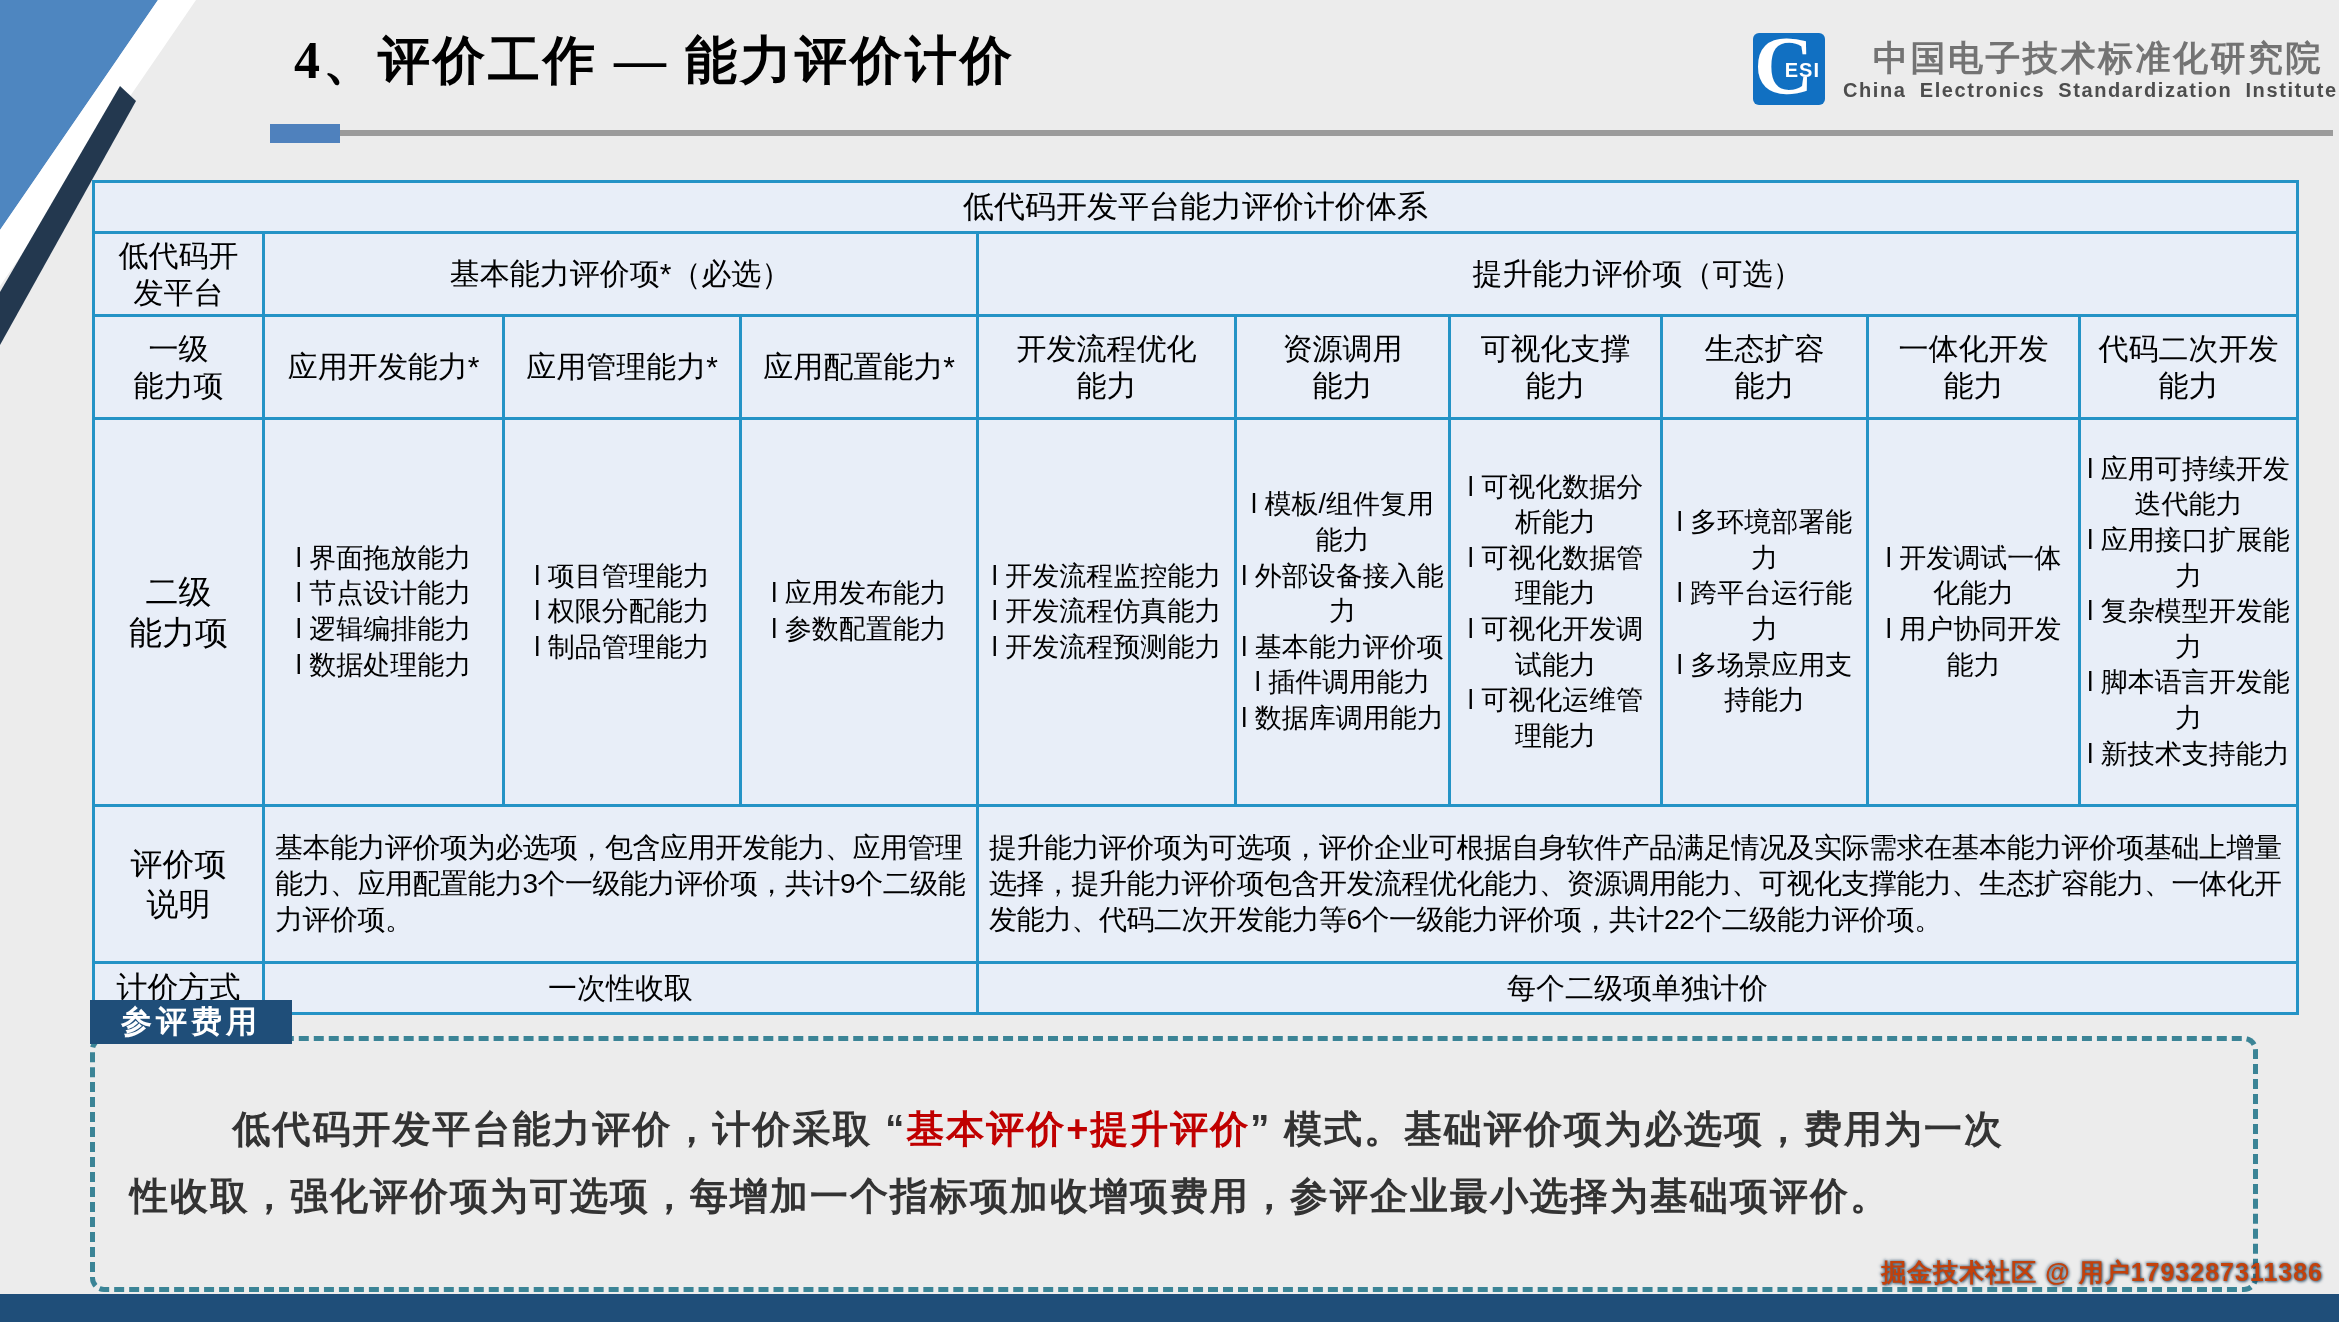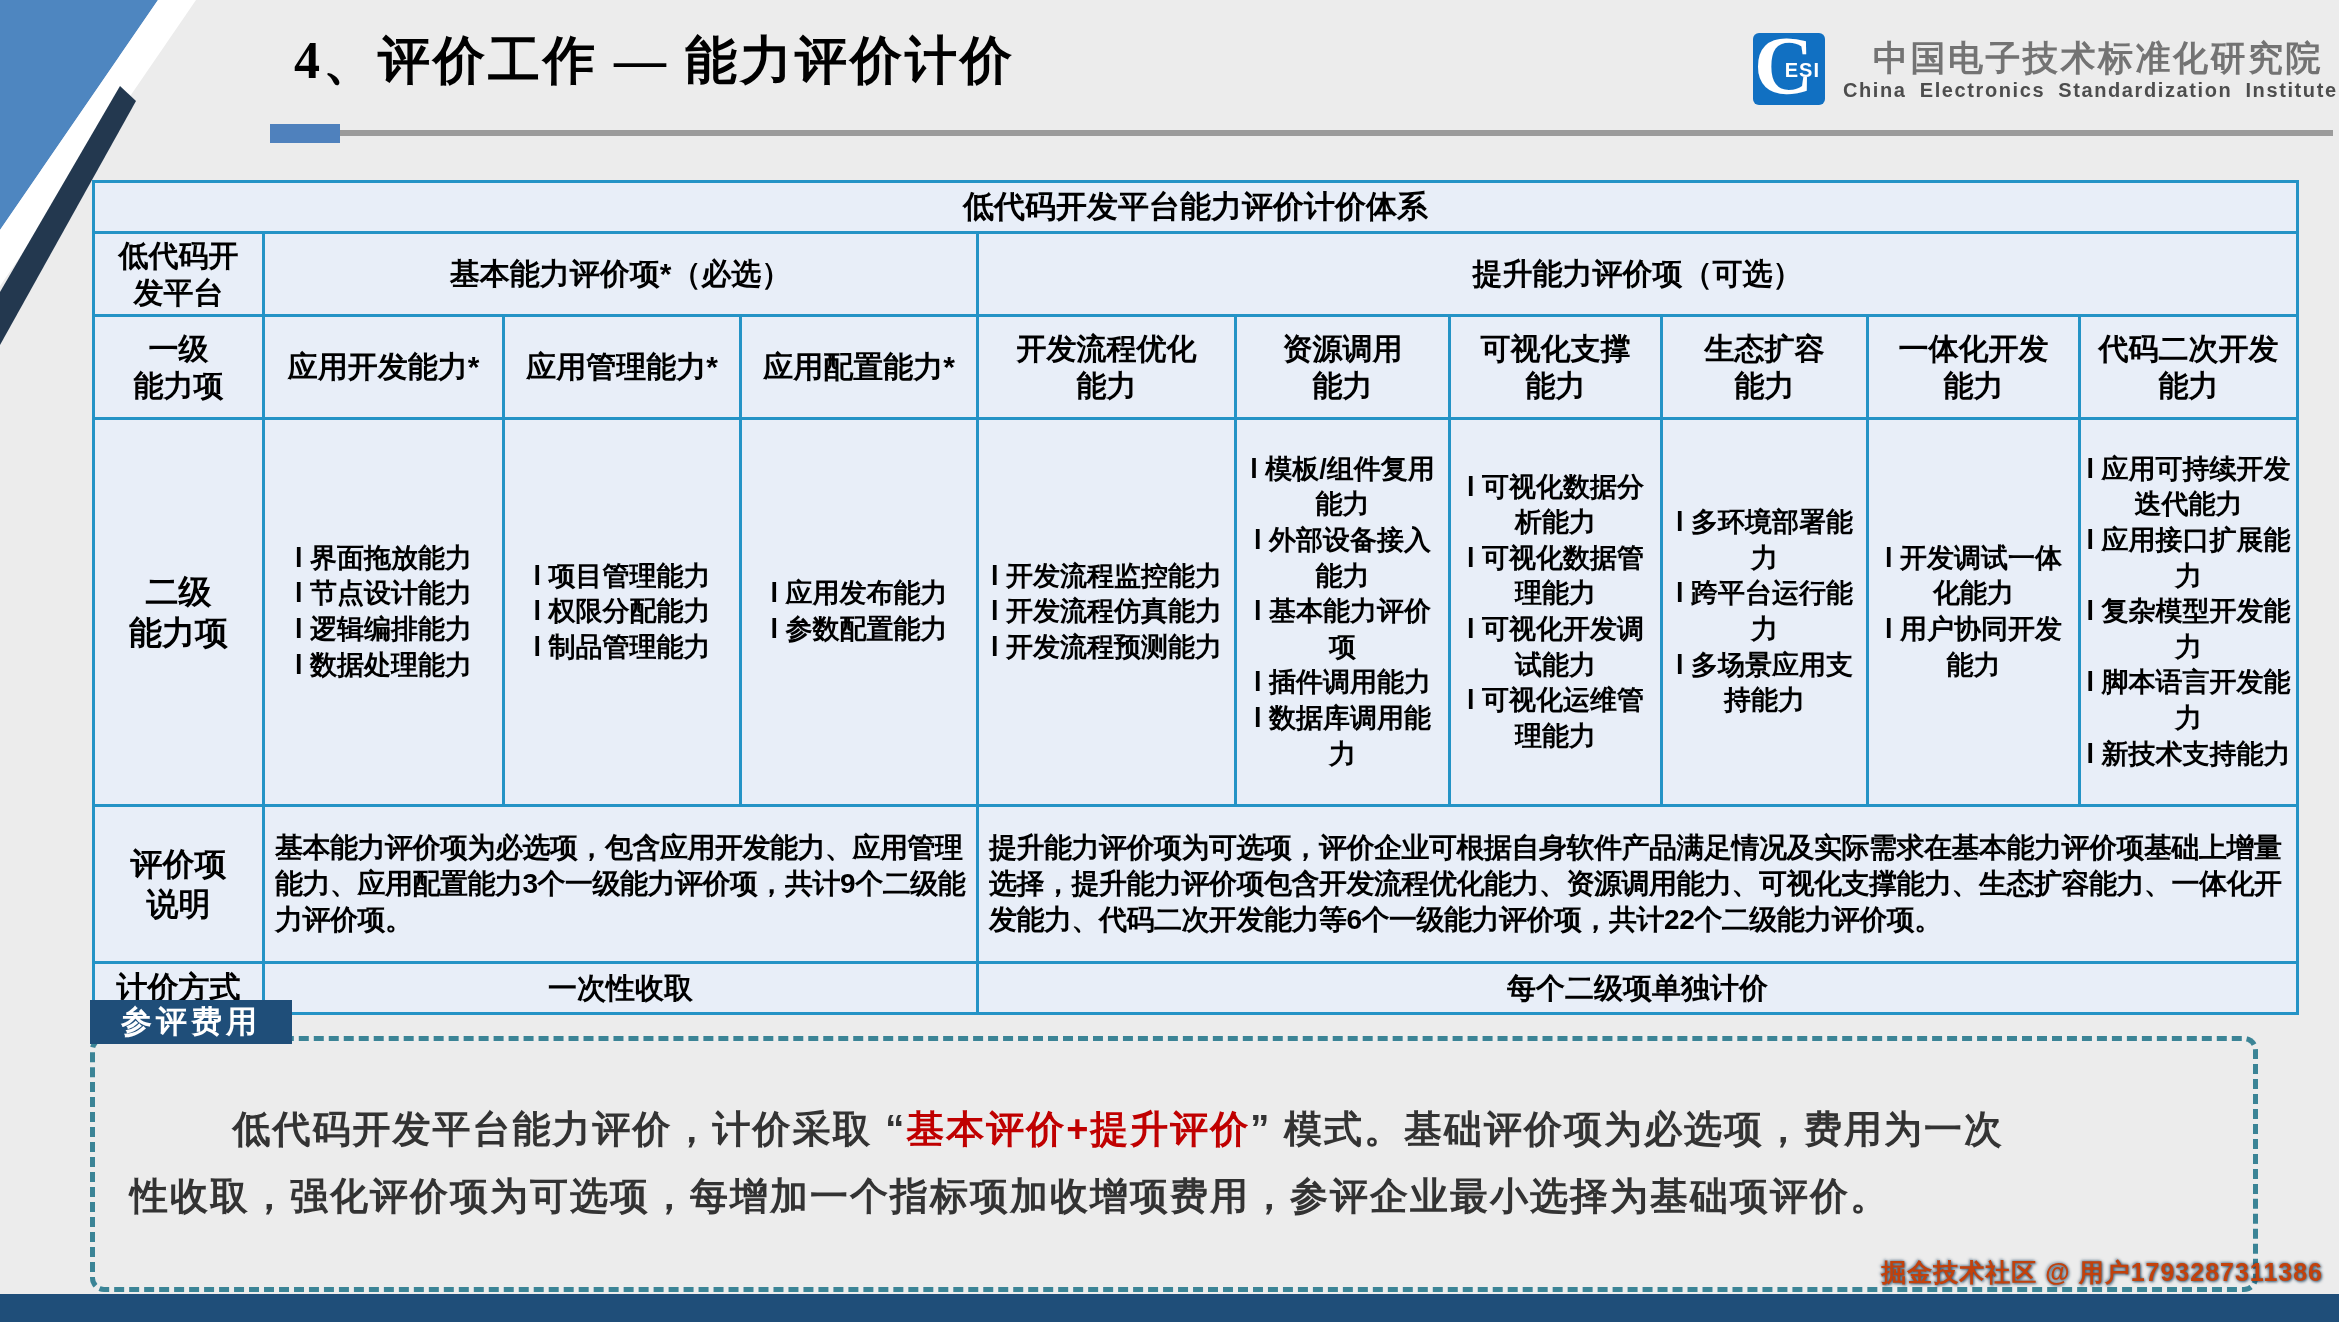--- a/index.html
+++ b/index.html
@@ -26,21 +26,21 @@
   .logo-box{position:absolute;left:0;top:2px;width:72px;height:72px;background:#1170c2;border-radius:6px;color:#fff;overflow:hidden;}
   .logo-c{position:absolute;left:1px;top:-14px;font-size:82px;font-weight:bold;font-family:"Liberation Serif",serif;}
   .logo-esi{position:absolute;right:5px;top:26px;font-size:20px;font-weight:bold;letter-spacing:1px;}
   .logo-cn{position:absolute;left:88px;top:4px;font-size:35px;font-weight:bold;color:#737373;letter-spacing:2.5px;white-space:nowrap;margin-left:32px;}
   .logo-en{position:absolute;left:90px;top:48px;font-size:20px;font-weight:bold;color:#4d4d4d;letter-spacing:1.6px;word-spacing:6px;white-space:nowrap;}
   
   .tbl-wrap{position:absolute;left:92px;top:180px;}
   table{border-collapse:collapse;table-layout:fixed;width:2204px;}
   td{
     border:3px solid #2493c6;background:#e8eef8;
-    font-weight:bold;text-align:center;vertical-align:middle;
+    font-weight:normal;text-align:center;vertical-align:middle;
     padding:2px 6px;white-space:pre-line;line-height:1.25;
   }
   .r-title td{height:44px;font-size:31px;}
   .r-group td{height:76px;font-size:30px;}
   .r-l1 td{height:96px;font-size:30px;}
   .r-l2 td{height:376px;font-size:27px;padding:4px 4px;}
   .r-l2 .bullet-item{text-align:center;line-height:1.32;}
   .r-l2 td.lbl{font-size:33px;}
   .r-desc td{height:146px;font-size:28px;}
   .r-desc td.desc{text-align:left;line-height:1.28;padding:4px 10px;letter-spacing:-0.5px;}

